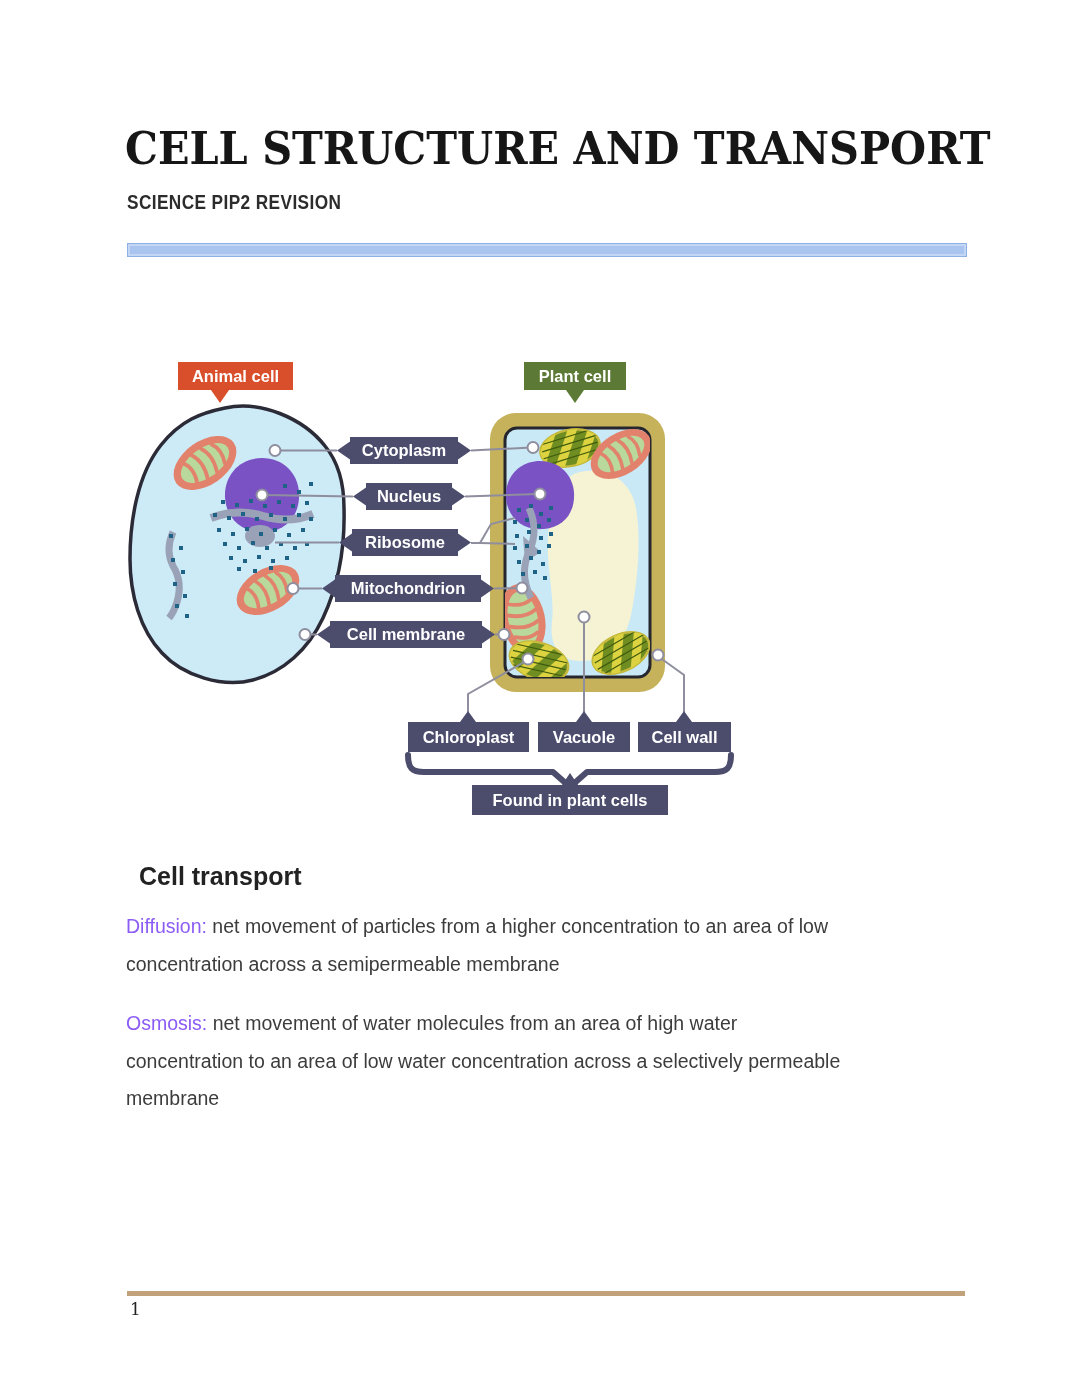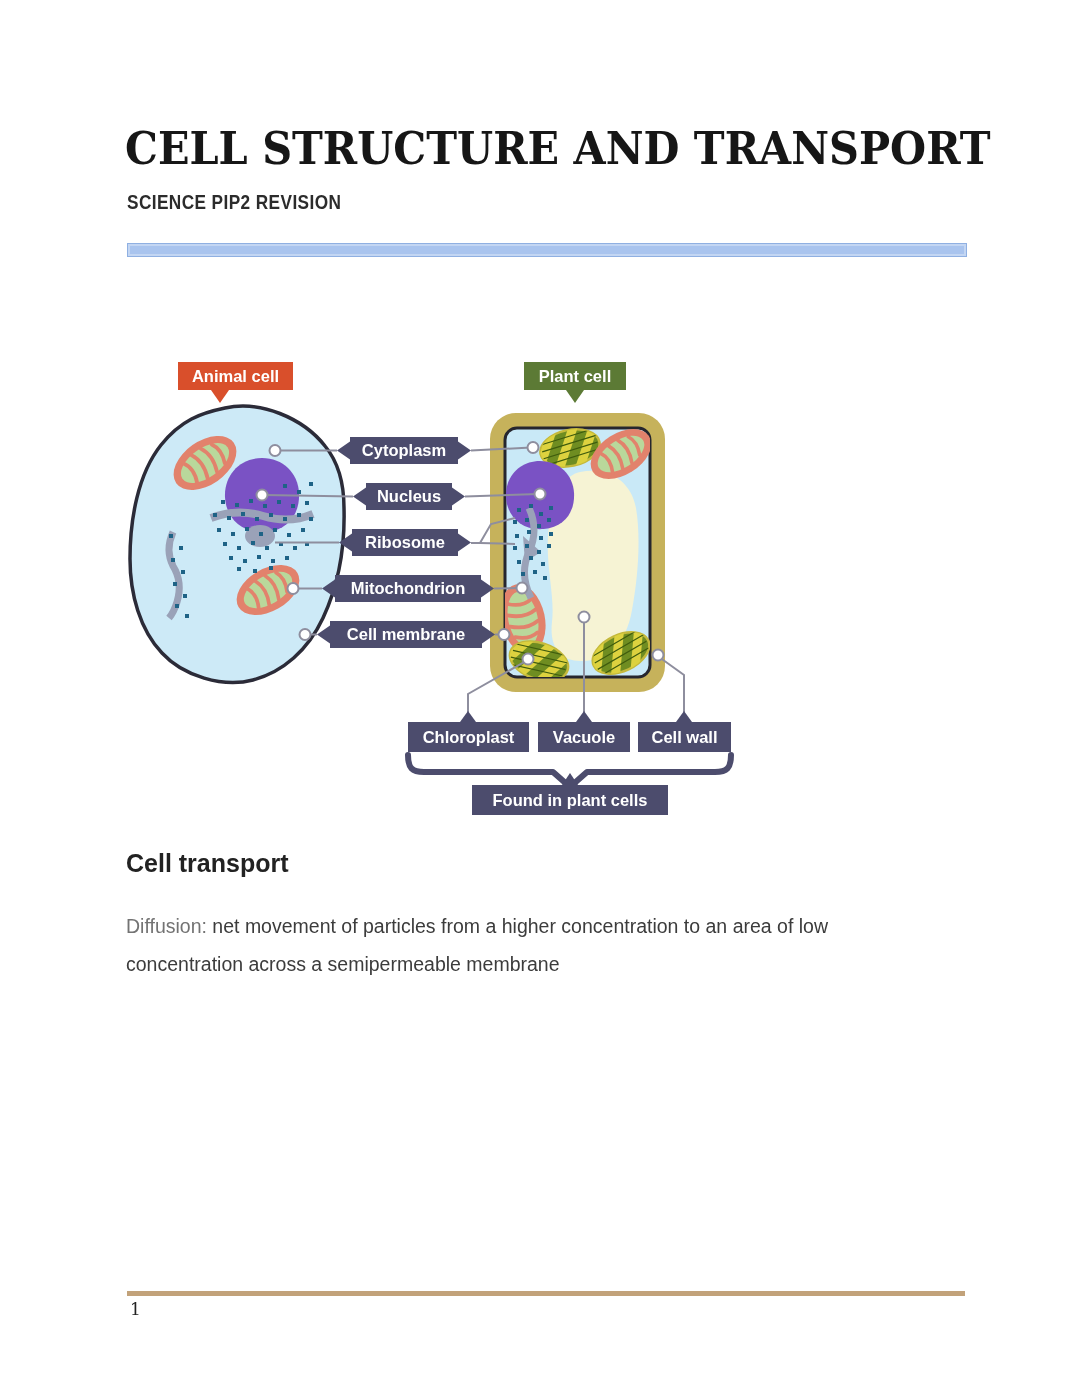--- a/index.html
+++ b/index.html
@@ -10,23 +10,23 @@
              font-family:"DejaVu Serif",serif;font-weight:bold;font-size:45px;color:#161616;
              letter-spacing:0px;transform:scaleX(.92);transform-origin:left top;white-space:nowrap;}
   .doc-subtitle{left:127px;top:190px;font-family:"Liberation Sans",sans-serif;font-weight:bold;
                 font-size:21px;color:#2c2c2c;letter-spacing:.5px;transform:scaleX(.82);
                 transform-origin:left top;white-space:nowrap;}
   .blue-bar{left:127px;top:243px;width:838px;height:12px;background:#a9c4ee;
             border:1px solid #8fb0e2;box-shadow:inset 0 0 0 2px rgba(255,255,255,.30);}
   .intro{left:125px;top:293px;width:860px;margin:0;font-family:"DejaVu Serif",serif;
          font-size:23px;color:#131313;}
   .diagram{left:125px;top:356px;}
-  .h2{left:126px;top:849px;margin:0;font-size:25px;font-weight:bold;color:#222222;}
+  .h2{left:126px;top:849px;margin:13px;font-size:25px;font-weight:bold;color:#222222;}
   .para{width:852px;margin:0;font-size:19.5px;line-height:37.5px;color:#3c3c3c;white-space:pre-line;}
-  .para .term{color:#737373;}
+  .para .term{color:#8b5cf6;}
   .p1{left:126px;top:908px;}
   .p2{left:126px;top:1005px;}
   .footer-line{left:127px;top:1291px;width:838px;height:5px;background:#c2a27a;}
   .page-num{left:130px;top:1299px;font-family:"DejaVu Serif",serif;font-size:17px;color:#222;}
   
   .badge{fill:#4c4c6d;}
   .badge-text{fill:#ffffff;font-family:"Liberation Sans",sans-serif;font-weight:bold;
               font-size:16.5px;text-anchor:middle;}
   .leader{stroke:#8e8e9e;stroke-width:2;fill:none;}
   .pt{fill:#ffffff;stroke:#8e8e9e;stroke-width:2;}
@@ -259,17 +259,20 @@
       <rect class="badge" x="347" y="429" width="196" height="30"></rect>
       <text class="badge-text" x="445" y="450">Found in plant cells</text>
     </g>
   </svg>
 
   <h2 class="abs h2">Cell transport</h2>
 
   <p class="abs para p1"><span class="term">Diffusion:</span><span> net movement of particles from a higher concentration to an area of low
 concentration across a semipermeable membrane</span></p>
 
+  <p class="abs para p2"><span class="term">Osmosis:</span><span> net movement of water molecules from an area of high water
+concentration to an area of low water concentration across a selectively permeable
+membrane</span></p>
 
   <div class="abs footer-line"></div>
   <div class="abs page-num">1</div>
 
 </div>
 
 </body></html>

